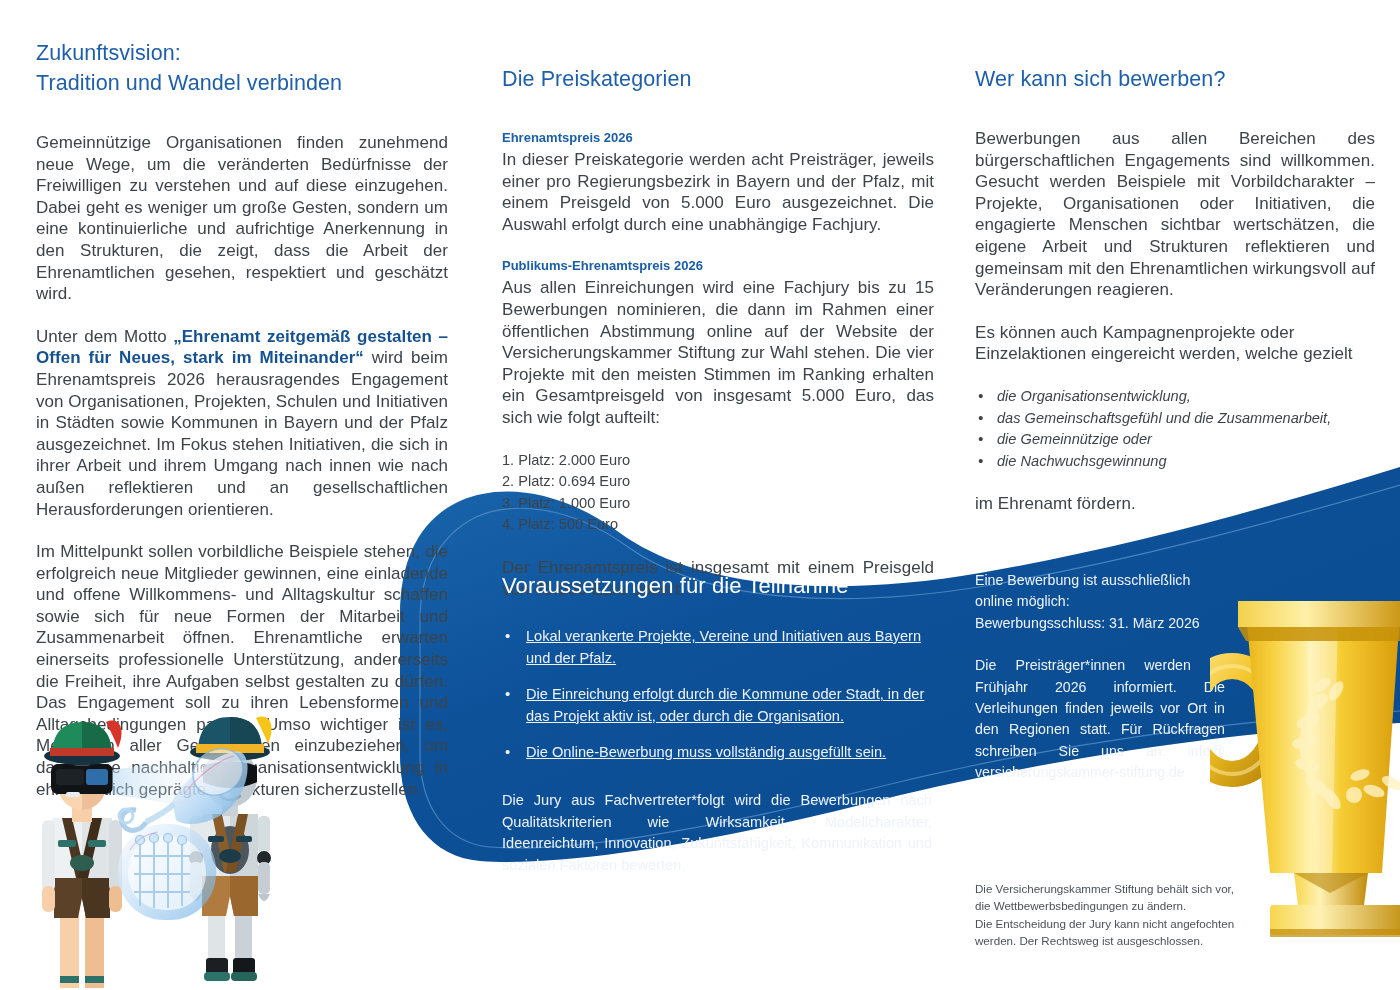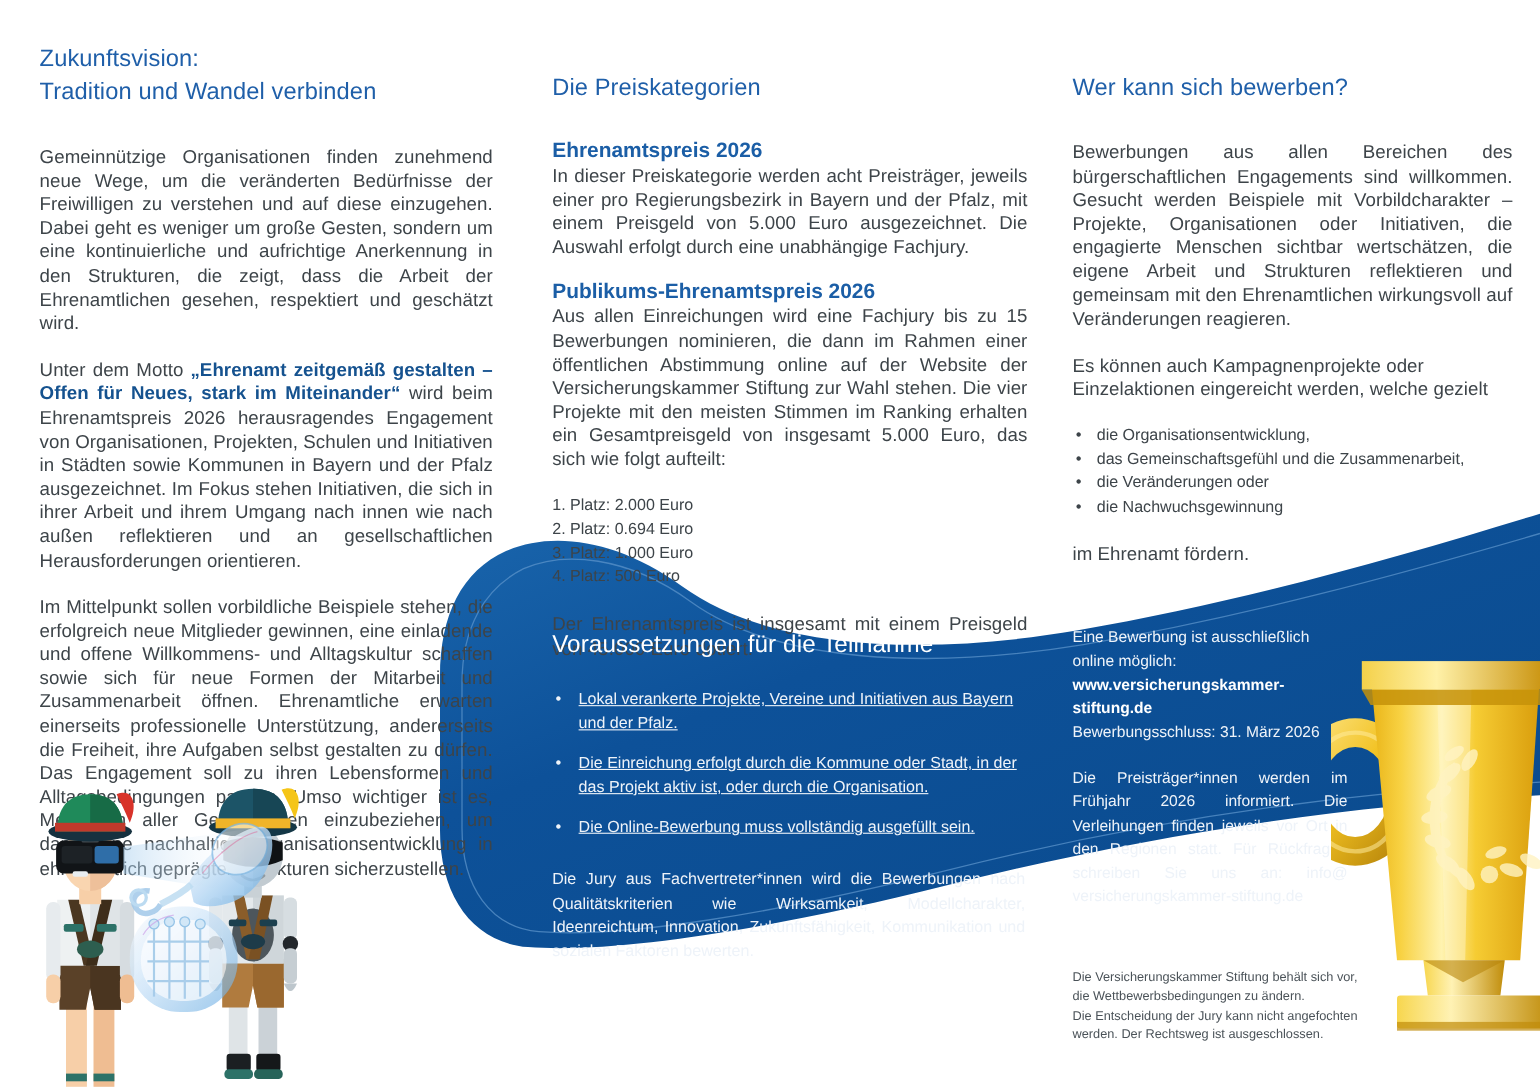--- a/index.html
+++ b/index.html
@@ -35,41 +35,41 @@
     margin:0 0 21px 0;
     text-align:justify;
     color:#3d4449;
     letter-spacing:.05px;
   }
   p.body.last{margin-bottom:0;}
   p.body.noj{text-align:left;}
   .bold-blue{color:#15528f;font-weight:bold;}
 
   h3.sub{
-    font-size:19px;
+    font-size:13px;
     font-weight:bold;
     color:#1b5ea6;
     margin:0 0 1px 0;
     line-height:20px;
   }
 
   
   .prize-table{
     font-size:14.6px;line-height:21.6px;color:#3d4449;
     margin:0 0 21px 0;
   }
   .prize-row{display:flex;flex-direction:column;}
   .prize-cell{width:50%;}
 
   
   ul.plain{
     list-style:none;margin:0 0 21px 0;padding:0;
     font-size:14.6px;line-height:21.6px;
   }
-  ul.plain li{position:relative;padding-left:22px;}
+  ul.plain li{position:relative;padding-left:22px;font-style:italic;}
   ul.plain li:before{
     content:"\2022";position:absolute;left:3px;top:-1px;font-size:15px;color:#3d4449;
   }
 
   
   .wave{
     position:absolute;left:0;top:455px;width:1400px;height:460px;
     pointer-events:none;
   }
   .wave svg{display:block;}
@@ -186,39 +186,38 @@
     <p class="body last">Der Ehrenamtspreis ist insgesamt mit einem Preisgeld von 45.000 Euro dotiert.</p>
   </div>
 
   <div class="col col-3">
     <h1 class="section-title">Wer kann sich bewerben?</h1>
     <p class="body">Bewerbungen aus allen Bereichen des bürgerschaftlichen Engagements sind willkommen. Gesucht werden Beispiele mit Vorbildcharakter – Projekte, Organisationen oder Initiativen, die engagierte Menschen sichtbar wertschätzen, die eigene Arbeit und Strukturen reflektieren und gemeinsam mit den Ehrenamtlichen wirkungsvoll auf Veränderungen reagieren.</p>
     <p class="body noj">Es können auch Kampagnenprojekte oder Einzelaktionen eingereicht werden, welche gezielt</p>
     <ul class="plain">
       <li>die Organisationsentwicklung,</li>
       <li>das Gemeinschaftsgefühl und die Zusammenarbeit,</li>
-      <li>die Veränderungen oder</li>
+      <li>die Gemeinnützige oder</li>
       <li>die Nachwuchsgewinnung</li>
     </ul>
     <p class="body noj last">im Ehrenamt fördern.</p>
   </div>
 
   <div class="panel-left">
     <h2>Voraussetzungen für die Teilnahme</h2>
     <ul class="wbul">
       <li>Lokal verankerte Projekte, Vereine und Initiativen aus Bayern und der Pfalz.</li>
       <li>Die Einreichung erfolgt durch die Kommune oder Stadt, in der das Projekt aktiv ist, oder durch die Organisation.</li>
       <li>Die Online-Bewerbung muss vollständig ausgefüllt sein.</li>
     </ul>
-    <p class="wbody">Die Jury aus Fachvertreter*innen wird die Bewerbungen nach Qualitätskriterien wie Wirksamkeit, Modellcharakter, Ideenreichtum, Innovation, Zukunftsfähigkeit, Kommunikation und sozialen Faktoren bewerten.</p>
+    <p class="wbody">Die Jury aus Fachvertreter*folgt wird die Bewerbungen nach Qualitätskriterien wie Wirksamkeit, Modellcharakter, Ideenreichtum, Innovation, Zukunftsfähigkeit, Kommunikation und sozialen Faktoren bewerten.</p>
   </div>
 
   <div class="panel-right">
     <p>Eine Bewerbung ist ausschließlich online möglich:</p>
-    <p class="strong">www.versicherungskammer-stiftung.de</p>
     <p>Bewerbungsschluss: 31. März 2026</p>
     <div class="gap"></div>
     <p class="just">Die Preisträger*innen werden im Frühjahr 2026 informiert. Die Verleihungen finden jeweils vor Ort in den Regionen statt. Für Rückfragen schreiben Sie uns an: info@ versicherungskammer-stiftung.de</p>
   </div>
 
   <div class="legal">
     <div>Die Versicherungskammer Stiftung behält sich vor,</div>
     <div>die Wettbewerbsbedingungen zu ändern.</div>
     <div>Die Entscheidung der Jury kann nicht angefochten</div>
     <div>werden. Der Rechtsweg ist ausgeschlossen.</div>

